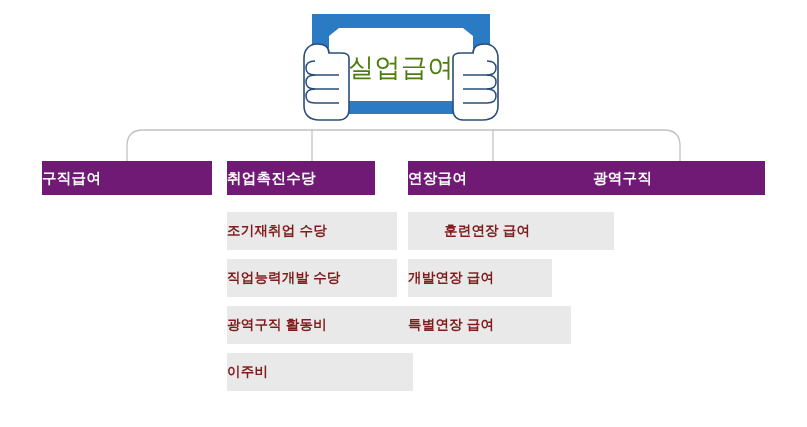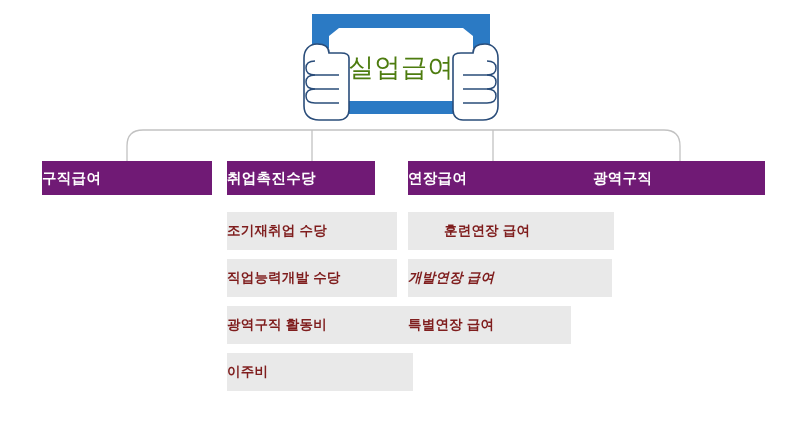--- a/index.html
+++ b/index.html
@@ -103,20 +103,20 @@
   <div class="lvl3-box" style="left:227px;top:306px;width:194px;">
     <span>광역구직 활동비</span>
   </div>
   <div class="lvl3-box" style="left:227px;top:353px;width:186px;">
     <span>이주비</span>
   </div>
 
   <div class="lvl3-box" style="left:408px;top:212px;width:170px;padding-left:36px;">
     <span>훈련연장 급여</span>
   </div>
-  <div class="lvl3-box" style="left:408px;top:259px;width:204px;font-style:italic;">
+  <div class="lvl3-box" style="left:408px;top:259px;width:144px;">
     <span>개발연장 급여</span>
   </div>
   <div class="lvl3-box" style="left:408px;top:306px;width:163px;">
     <span>특별연장 급여</span>
   </div>
 
 </div>
 
 </body></html>

